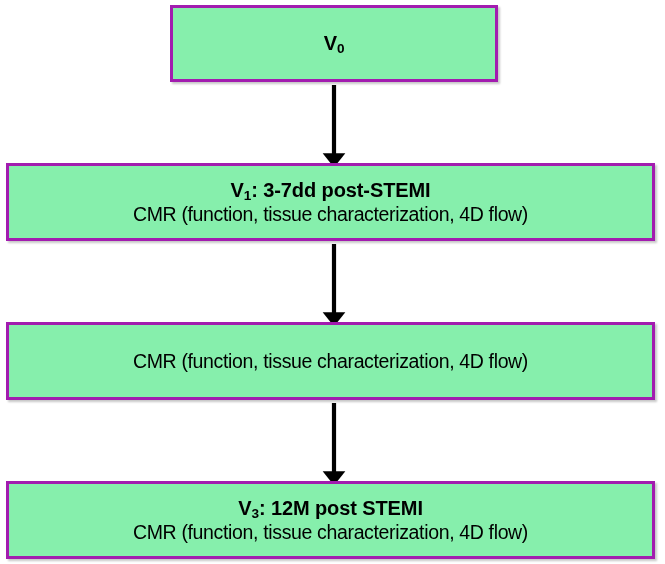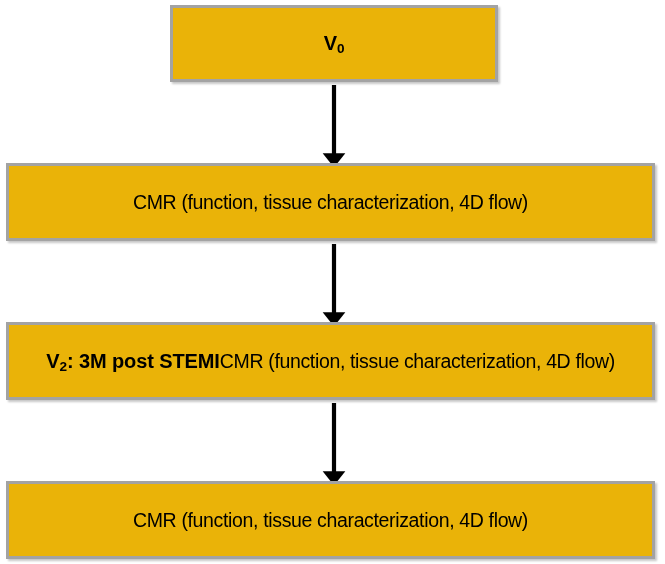--- a/index.html
+++ b/index.html
@@ -14,25 +14,25 @@
     overflow: hidden;
   }
   .flowchart {
     position: relative;
     width: 665px;
     height: 564px;
   }
   .node {
     position: absolute;
     box-sizing: border-box;
-    background: #eab308;
-    border: 3px solid #a3a3a3;
+    background: #86efac;
+    border: 3px solid #a21caf;
     box-shadow: 2px 2px 2px rgba(0,0,0,0.22);
     display: flex;
-    flex-direction: row;
+    flex-direction: column;
     align-items: center;
     justify-content: center;
   }
   .node-line {
     text-align: center;
     color: #000000;
     white-space: nowrap;
     line-height: 1.24;
   }
   .line-title {
@@ -106,33 +106,36 @@
     <line x1="334" y1="403" x2="334" y2="478" stroke="#000000" stroke-width="4.2" marker-end="url(#arrowhead)"></line>
   </svg>
 
   <div class="node" id="node-v0">
     <div class="node-line line-title">
       <span>V</span><sub>0</sub><span></span>
     </div>
   </div>
 
   <div class="node" id="node-v1">
+    <div class="node-line line-title">
+      <span>V</span><sub>1</sub><span>: 3-7dd post-STEMI</span>
+    </div>
     <div class="node-line line-detail">
       <span class="strong">CMR</span><span> (function, tissue characterization, 4D flow)</span>
     </div>
   </div>
 
   <div class="node" id="node-v2">
-    <div class="node-line line-title">
-      <span>V</span><sub>2</sub><span>: 3M post STEMI</span>
-    </div>
     <div class="node-line line-detail">
       <span class="strong">CMR</span><span> (function, tissue characterization, 4D flow)</span>
     </div>
   </div>
 
   <div class="node" id="node-v3">
+    <div class="node-line line-title">
+      <span>V</span><sub>3</sub><span>: 12M post STEMI</span>
+    </div>
     <div class="node-line line-detail">
       <span class="strong">CMR</span><span> (function, tissue characterization, 4D flow)</span>
     </div>
   </div>
 
 </div>
 
 </body></html>

